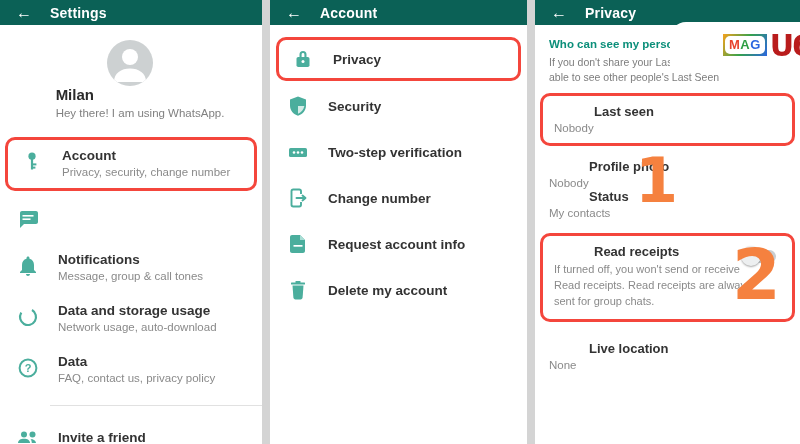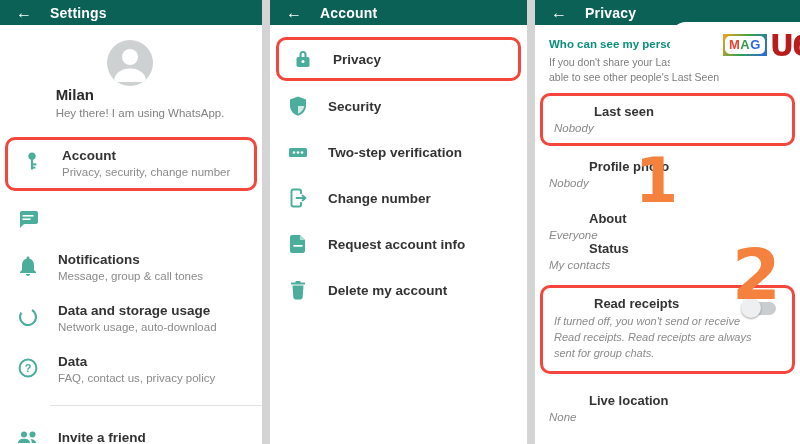--- a/index.html
+++ b/index.html
@@ -43,21 +43,21 @@
   .p2 .row { padding:11px 16px; }
   .p2 .hl-item { margin:12px 6px 2px 6px; }
   .p2 .hl-item .row { padding:7px 12px; }
 
   
   .sect { font-size:11.5px; font-weight:bold; color:#0c8f7a; margin:13px 14px 0 14px; }
   .note { font-size:10.5px; color:#7d7d7d; line-height:1.4; margin:5px 14px 0 14px; max-width:252px; }
   .pv-box1 { margin:9px 5px 0 5px; padding:8px 11px 9px 11px; }
   .pv-item { padding:0 14px; }
   .pv-t { font-size:13px; color:#333; font-weight:bold;padding-left:40px; }
-  .pv-v { font-size:11.5px; color:#8a8a8a; margin-top:3px;font-style:italic; }
+  .pv-v { font-size:11.5px; color:#8a8a8a; margin-top:3px; }
   .mt1 { margin-top:13px; } .mt2 { margin-top:22px; } .mt3 { }
   .pv-box2 { margin:14px 5px 0 5px; padding:8px 11px 10px 11px; position:relative; }
   .pv-box2 .pv-v { max-width:206px; font-size:11px; line-height:1.42; }
   .pv-live { margin-top:19px; }
 
   
   .switch { position:absolute; right:16px; top:14px; width:33px; height:13px; border-radius:8px; background:#c9cdd0; }
   .switch::after { content:""; position:absolute; left:-2px; top:-4px; width:20px; height:20px; border-radius:50%;
                    background:#edeff0; box-shadow:0 1px 2px rgba(0,0,0,.35); }
 
@@ -282,24 +282,20 @@
         <div class="pv-t">Last seen</div>
         <div class="pv-v">Nobody</div>
       </div>
     </div>
 
     <div class="pv-item mt1">
       <div class="pv-t">Profile photo</div>
       <div class="pv-v">Nobody</div>
     </div>
 
-    <div class="pv-item mt2">
-      <div class="pv-t">About</div>
-      <div class="pv-v">Everyone</div>
-    </div>
 
     <div class="pv-item mt3">
       <div class="pv-t">Status</div>
       <div class="pv-v">My contacts</div>
     </div>
 
     <div class="hl pv-box2">
       <div>
         <div class="pv-t">Read receipts</div>
         <div class="pv-v">If turned off, you won't send or receive Read receipts. Read receipts are always sent for group chats.</div>

